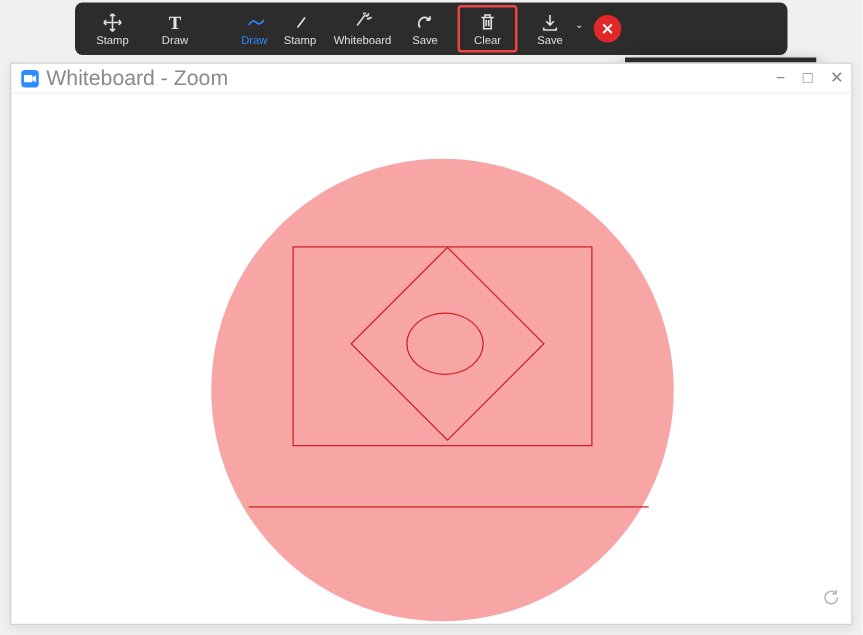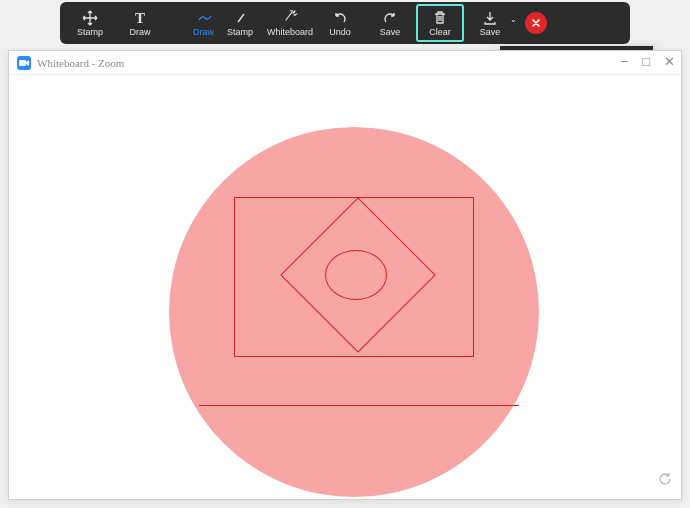--- a/index.html
+++ b/index.html
@@ -33,21 +33,21 @@
       height: 38px;
       color: #e0e0e0;
       font-size: 9px;
       cursor: pointer;
       border-radius: 4px;
       position: relative;
     }
     .tool-btn.active-draw { color: #2d8cff; align-items: flex-end; }
     .tool-btn.active-draw .tool-label { color: #2d8cff; }
     .tool-btn.highlighted {
-      border: 2px solid #5eead4;
+      border: 2px solid #ef4444;
       border-radius: 3px;
     }
     .tool-icon {
       width: 18px;
       height: 18px;
       display: flex;
       align-items: center;
       justify-content: center;
       margin-bottom: 1px;
     }
@@ -116,23 +116,22 @@
       width: 14px;
       height: 14px;
       background: #2d8cff;
       border-radius: 3px;
       margin-right: 6px;
       display: flex;
       align-items: center;
       justify-content: center;
     }
     .title-text {
-      font-size: 11px;
+      font-size: 17px;
       color: #8a8a8a;
-      font-family: Liberation Serif, serif;
     }
     .title-ctrls {
       position: absolute;
       right: 6px;
       top: 4px;
       display: flex;
       gap: 14px;
       color: #888;
       font-size: 13px;
     }
@@ -234,28 +233,20 @@
     <span class="tool-label">Stamp</span>
   </div>
   <div class="tool-btn">
     <div class="tool-icon">
       <svg width="16" height="16" viewBox="0 0 16 16" fill="none" stroke="#e0e0e0" stroke-width="1.2">
         <path d="M10 2 L4 10 M11 3 L13 1 M12 5 L15 4 M9 1 L9 -1" stroke-linecap="round"></path>
         <path d="M11 3 L13 2 M12 5 L14 5 M10 1 L11 -1"></path>
       </svg>
     </div>
     <span class="tool-label">Whiteboard</span>
-  </div>
-  <div class="tool-btn">
-    <div class="tool-icon">
-      <svg width="16" height="16" viewBox="0 0 16 16" fill="none" stroke="#e0e0e0" stroke-width="1.4">
-        <path d="M12 12 A5 5 0 1 0 4 6 M4 6 L4 3 M4 6 L7 6"></path>
-      </svg>
-    </div>
-    <span class="tool-label">Undo</span>
   </div>
   <div class="tool-btn">
     <div class="tool-icon">
       <svg width="16" height="16" viewBox="0 0 16 16" fill="none" stroke="#e0e0e0" stroke-width="1.4">
         <path d="M4 12 A5 5 0 1 1 12 6 M12 6 L12 3 M12 6 L9 6"></path>
       </svg>
     </div>
     <span class="tool-label">Save</span>
   </div>
   <div class="tool-btn highlighted">

